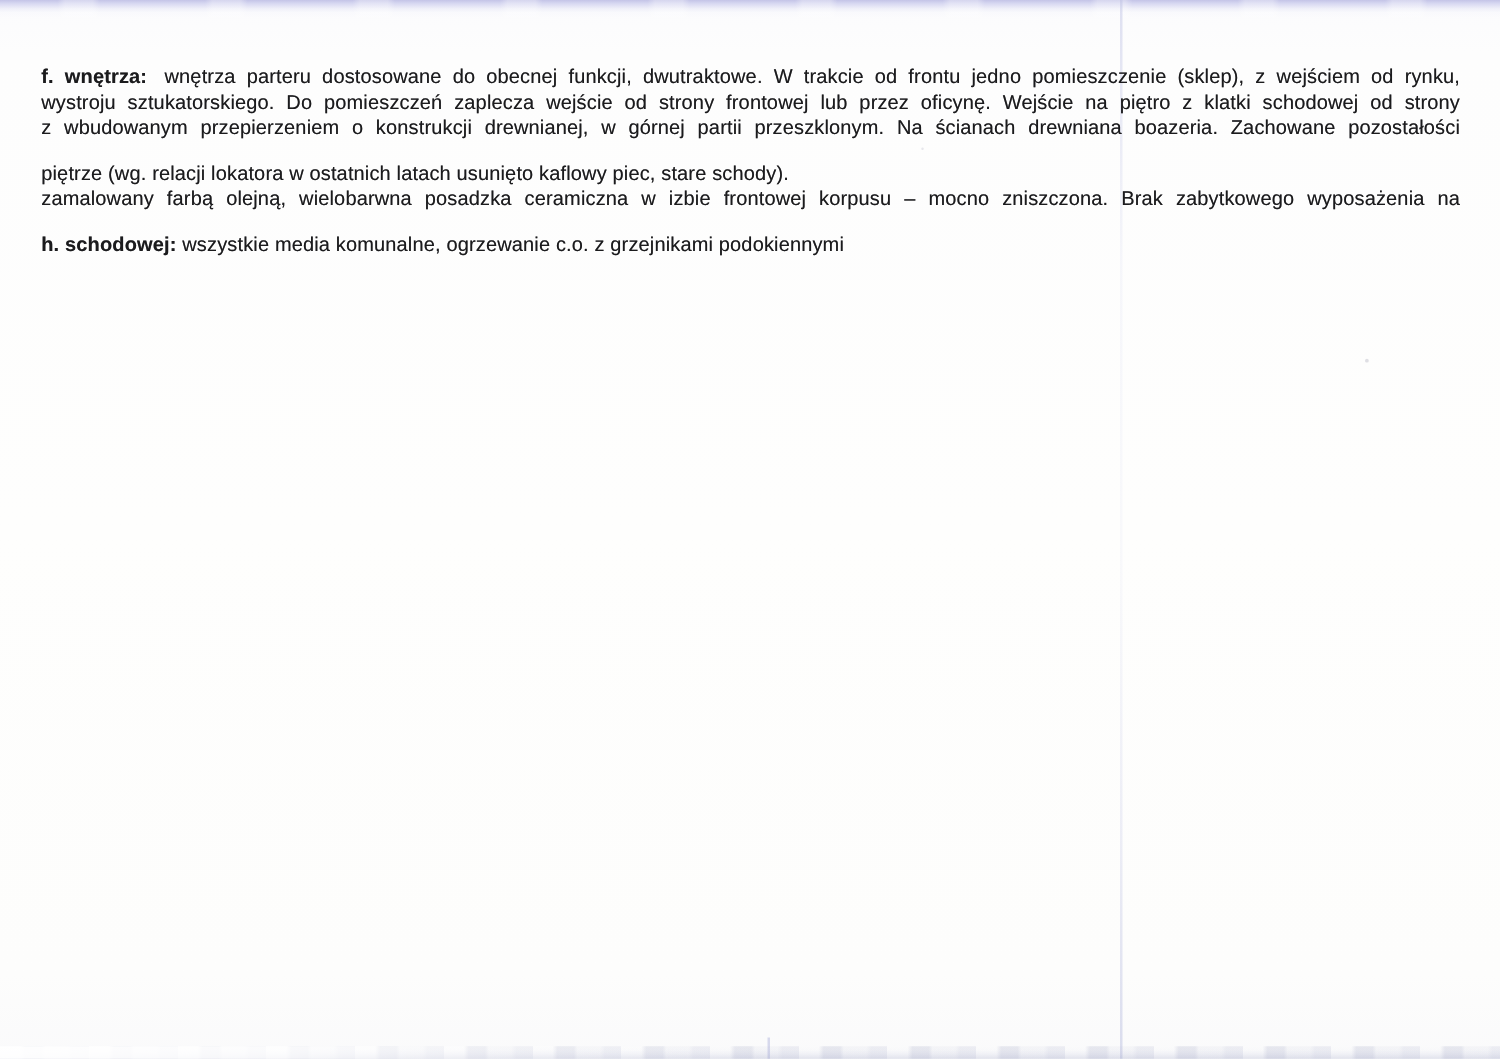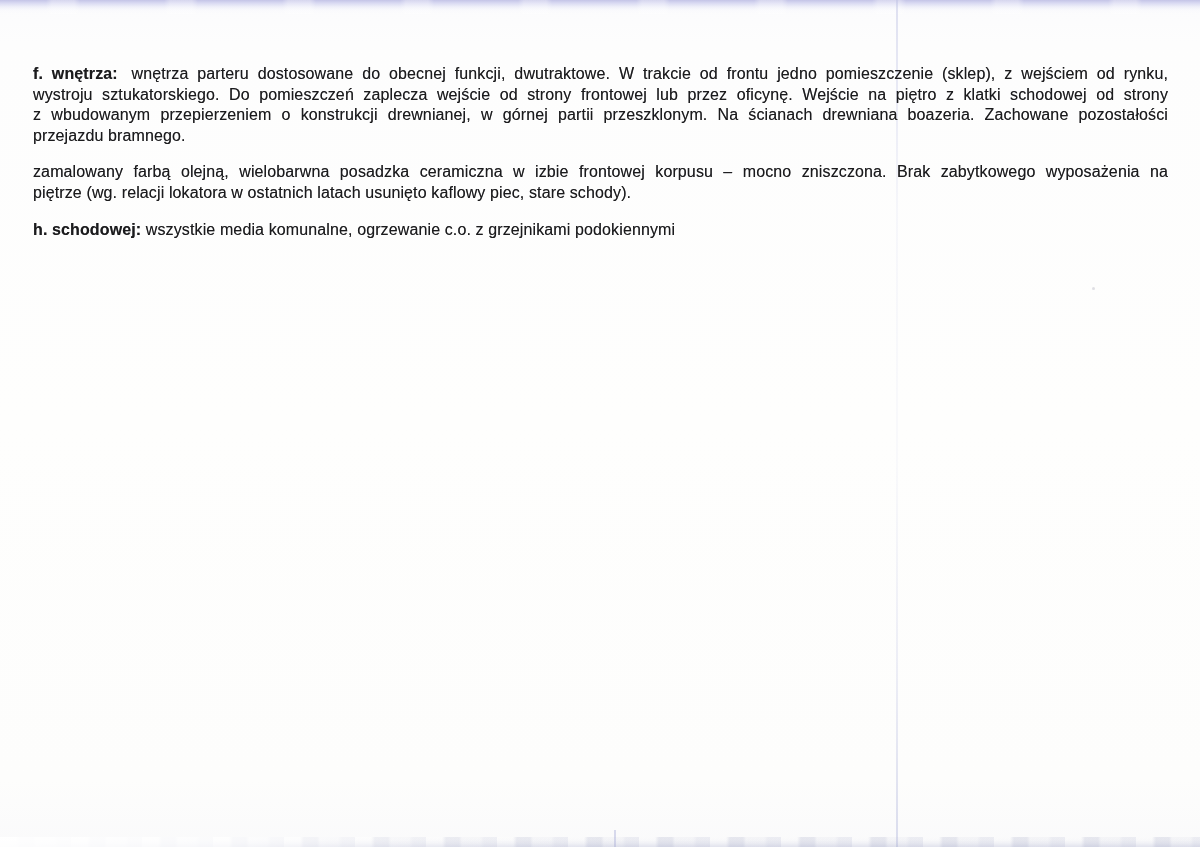--- a/index.html
+++ b/index.html
@@ -90,21 +90,21 @@
     position: absolute;
     left: 737px; top: 118px;
     width: 2px; height: 2px;
     border-radius: 50%;
     background: rgba(190,190,202,0.35);
   }
   
   .content {
     position: absolute;
     left: 33px;
-    top: 64px;
+    top: 52px;
     width: 1135px;
     color: #1b1b1d;
     font-size: 16px;
     line-height: 20.6px;
     letter-spacing: 0.12px;
     text-shadow: 0 0 0.5px rgba(22,22,28,0.55);
   }
   .para {
     margin: 0;
     padding: 0;
@@ -135,27 +135,26 @@
   <div class="speck-1"></div>
   <div class="speck-2"></div>
 
   <div class="content">
 
     <p class="para">
       </p>
       <div class="line"><b class="lead lead-f">f. wnętrza:</b> <span>wnętrza parteru dostosowane do obecnej funkcji, dwutraktowe. W trakcie od frontu jedno pomieszczenie (sklep), z wejściem od rynku,</span></div>
       <div class="line">wystroju sztukatorskiego. Do pomieszczeń zaplecza wejście od strony frontowej lub przez oficynę. Wejście na piętro z klatki schodowej od strony</div>
       <div class="line">z wbudowanym przepierzeniem o konstrukcji drewnianej, w górnej partii przeszklonym. Na ścianach drewniana boazeria. Zachowane pozostałości</div>
-      <div class="line last">przejazdu bramnego.</div>
     <p></p>
 
     <p class="para">
       </p>
+      <div class="line last">piętrze (wg. relacji lokatora w ostatnich latach usunięto kaflowy piec, stare schody).</div>
       <div class="line">zamalowany farbą olejną, wielobarwna posadzka ceramiczna w izbie frontowej korpusu – mocno zniszczona. Brak zabytkowego wyposażenia na</div>
-      <div class="line last">piętrze (wg. relacji lokatora w ostatnich latach usunięto kaflowy piec, stare schody).</div>
     <p></p>
 
     <p class="para">
       </p>
       <div class="line last"><b class="lead">h. schodowej:</b> <span>wszystkie media komunalne, ogrzewanie c.o. z grzejnikami podokiennymi</span></div>
     <p></p>
 
   </div>
 
   <div class="bottom-edge"></div>

